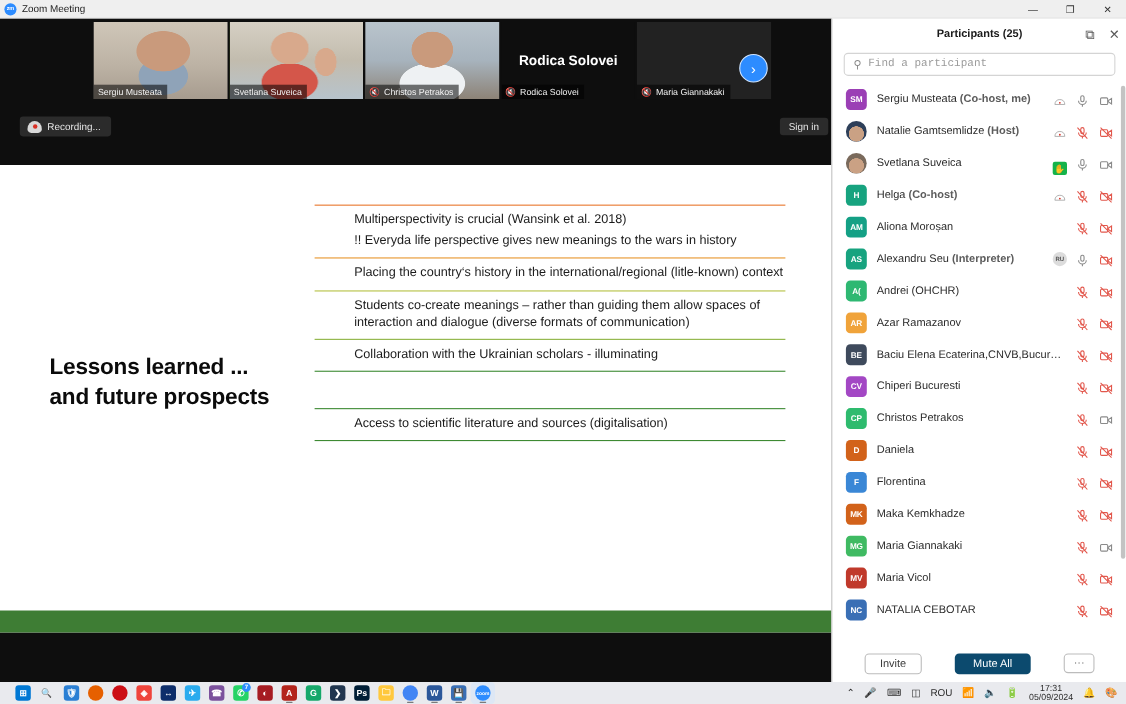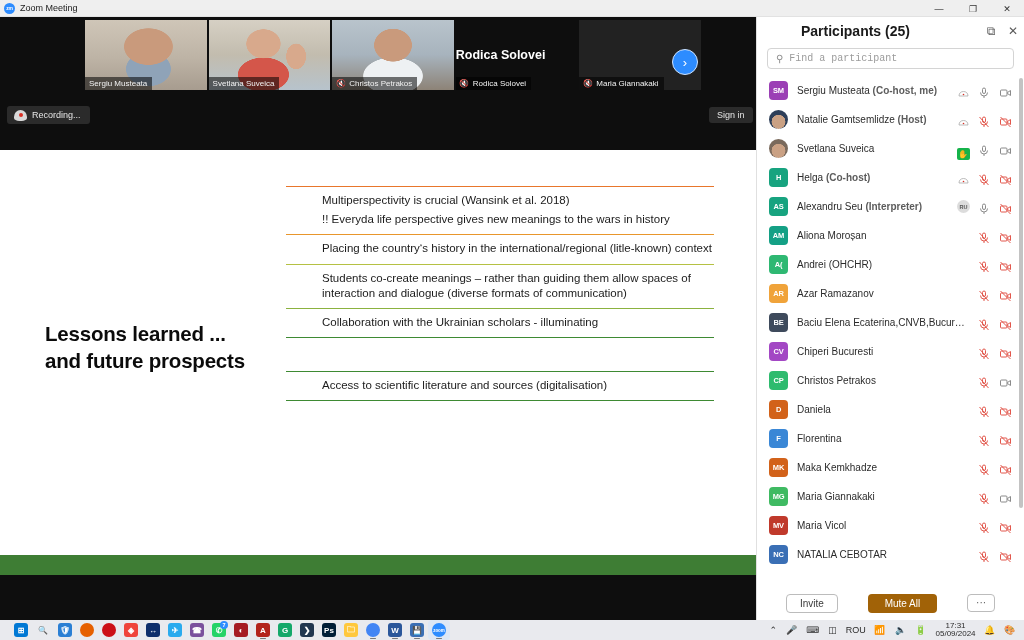--- a/index.html
+++ b/index.html
@@ -43,31 +43,31 @@
   .tile .bg{ position:absolute; inset:0; }
   .tile .namebar{
     position:absolute; left:0; bottom:0; max-width:100%;
     background:rgba(0,0,0,.55); color:#f2f2f2; font-size:8px;
     padding:2px 5px 2px 4px; display:flex; align-items:center; gap:3px;
     white-space:nowrap;
   }
   .micoff{ color:#e64f4f; font-size:8px; line-height:1; }
 
   
-  .tile.spot{ background:#0e0e0e; display:flex; align-items:center; justify-content:flex-start; }
+  .tile.spot{ background:#0e0e0e; display:flex; align-items:center; justify-content:center; }
   .tile.spot .bigname{ color:#fff; font-size:12.5px; font-weight:bold; }
 
   .nextbtn{
     position:absolute; top:32px; left:672px; width:26px;height:26px;border-radius:50%;
     background:#2d8cff; color:#fff; display:flex;align-items:center;justify-content:center;
     font-size:13px; border:1.5px solid #cfe4ff;
   }
 
   .recording{
-    position:absolute; top:89px; left:7px; height:18px;
+    position:absolute; top:89px; left:18px; height:18px;
     background:#2b2b2b; border-radius:3px; display:flex; align-items:center;
     gap:5px; padding:0 9px 0 7px; color:#e6e6e6; font-size:9px;
   }
   .rec-dot{ width:13px;height:11px;background:#d9d9d9;border-radius:55% 55% 45% 45%/70% 70% 30% 30%;
     display:flex;align-items:center;justify-content:center; }
   .rec-dot i{ width:4px;height:4px;border-radius:50%;background:#d93025;display:block; }
 
   .signin{
     position:absolute; top:90px; left:709px; background:#2b2b2b;
     color:#e6e6e6; font-size:9px; padding:3px 8px; border-radius:3px;
@@ -90,21 +90,21 @@
   .green-strip{
     position:absolute; left:0; bottom:0; width:756px; height:20px; background:#3e7d34;
   }
 
   
   .panel{
     position:absolute; top:17px; left:756px; width:268px; height:603px;
     background:#fff; border-left:1px solid #e0e0e0; display:flex; flex-direction:column;
   }
   .panel-head{ height:28px; display:flex; align-items:center; position:relative; }
-  .panel-title{ flex:1; text-align:left; font-size:14px; font-weight:bold; color:#1a1a1a; }
+  .panel-title{ flex:1; text-align:center; font-size:10px; font-weight:bold; color:#1a1a1a; }
   .panel-ic{ width:22px;height:22px;display:flex;align-items:center;justify-content:center;
     color:#5a5a5a; font-size:12px; }
   .searchwrap{ padding:3px 10px 7px; }
   .search{
     height:21px; border:1px solid #d4d4d4; border-radius:4px; display:flex;
     align-items:center; padding:0 8px; gap:6px;
   }
   .search .mag{ font-size:10px; color:#8a8a8a; }
   .search input{
     border:0; outline:0; font-family:Liberation Mono, monospace; font-size:10px; color:#3a3a3a;
@@ -130,21 +130,21 @@
     background:#c3c3c3; border-radius:2px;
   }
 
   .panel-foot{ height:34px; display:flex; align-items:center; justify-content:space-around;
     padding:0 14px; }
   .btn-outline{
     border:1px solid #bcbcbc; border-radius:4px; font-size:10px; color:#3a3a3a;
     padding:3px 13px; background:#fff;
   }
   .btn-blue{
-    background:#a16207; color:#fff; border:0; border-radius:4px; font-size:10px;
+    background:#0c4a6e; color:#fff; border:0; border-radius:4px; font-size:10px;
     padding:4px 17px; font-weight:normal;
   }
   .btn-dots{
     border:1px solid #bcbcbc; border-radius:4px; font-size:10px; color:#5a5a5a;
     padding:2px 8px; background:#fff; line-height:12px;
   }
 
   
   .taskbar{
     position:absolute; top:620px; left:0; width:1024px; height:20px;
@@ -361,46 +361,46 @@
                 <path d="M5 11a7 7 0 0 0 14 0M12 18v4M3 2l18 20"></path>
               </svg></span>
             <span class="ic"><svg width="13" height="12" viewBox="0 0 24 24" fill="none" stroke="#e2574c" stroke-width="2">
                 <rect x="2" y="6" width="13" height="12" rx="2"></rect>
                 <path d="M16 11l6-4v10l-6-4z"></path>
                 <path d="M2 2l20 20"></path>
               </svg></span>
           </div>
         </div>
         <div class="prow">
+          <div class="av" style="background: rgb(20, 160, 133);">
+            <span>AM</span>
+          </div>
+          <div class="pname"><span>Aliona Moroșan</span></div>
+          <div class="picons">
+            <span class="ic"><svg width="12" height="12" viewBox="0 0 24 24" fill="none" stroke="#e2574c" stroke-width="2">
+                <rect x="9" y="2" width="6" height="11" rx="3"></rect>
+                <path d="M5 11a7 7 0 0 0 14 0M12 18v4M3 2l18 20"></path>
+              </svg></span>
+            <span class="ic"><svg width="13" height="12" viewBox="0 0 24 24" fill="none" stroke="#e2574c" stroke-width="2">
+                <rect x="2" y="6" width="13" height="12" rx="2"></rect>
+                <path d="M16 11l6-4v10l-6-4z"></path>
+                <path d="M2 2l20 20"></path>
+              </svg></span>
+          </div>
+        </div>
+        <div class="prow">
           <div class="av" style="background: rgb(23, 163, 127);">
             <span>AS</span>
           </div>
           <div class="pname"><span>Alexandru Seu</span><span class="role"> (Interpreter)</span></div>
           <div class="picons">
             <span style="display: inline-flex; width: 13px; height: 13px; border-radius: 50%; background: rgb(220, 220, 220); color: rgb(85, 85, 85); font-size: 5.5px; align-items: center; justify-content: center; font-weight: bold;">RU</span>
             <span class="ic"><svg width="12" height="12" viewBox="0 0 24 24" fill="none" stroke="#8a8a8a" stroke-width="2">
                 <rect x="9" y="2" width="6" height="11" rx="3"></rect>
                 <path d="M5 11a7 7 0 0 0 14 0M12 18v4"></path>
-              </svg></span>
-            <span class="ic"><svg width="13" height="12" viewBox="0 0 24 24" fill="none" stroke="#e2574c" stroke-width="2">
-                <rect x="2" y="6" width="13" height="12" rx="2"></rect>
-                <path d="M16 11l6-4v10l-6-4z"></path>
-                <path d="M2 2l20 20"></path>
-              </svg></span>
-          </div>
-        </div>
-        <div class="prow">
-          <div class="av" style="background: rgb(20, 160, 133);">
-            <span>AM</span>
-          </div>
-          <div class="pname"><span>Aliona Moroșan</span></div>
-          <div class="picons">
-            <span class="ic"><svg width="12" height="12" viewBox="0 0 24 24" fill="none" stroke="#e2574c" stroke-width="2">
-                <rect x="9" y="2" width="6" height="11" rx="3"></rect>
-                <path d="M5 11a7 7 0 0 0 14 0M12 18v4M3 2l18 20"></path>
               </svg></span>
             <span class="ic"><svg width="13" height="12" viewBox="0 0 24 24" fill="none" stroke="#e2574c" stroke-width="2">
                 <rect x="2" y="6" width="13" height="12" rx="2"></rect>
                 <path d="M16 11l6-4v10l-6-4z"></path>
                 <path d="M2 2l20 20"></path>
               </svg></span>
           </div>
         </div>
         <div class="prow">
           <div class="av" style="background: rgb(46, 184, 114);">

